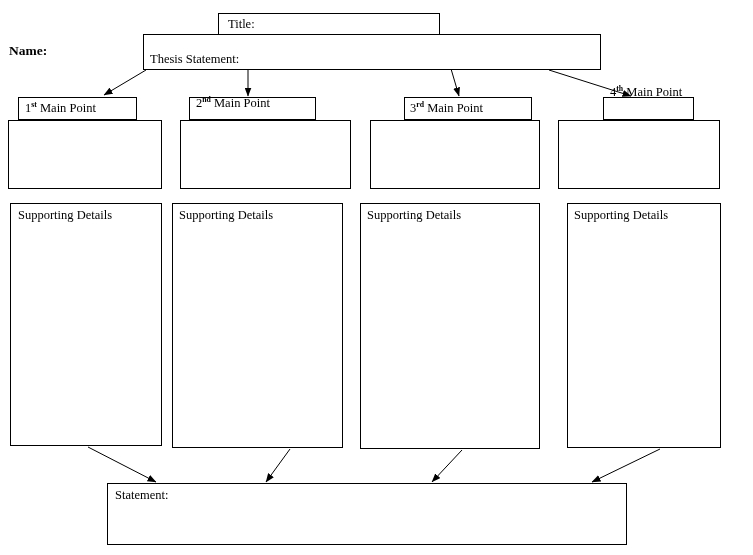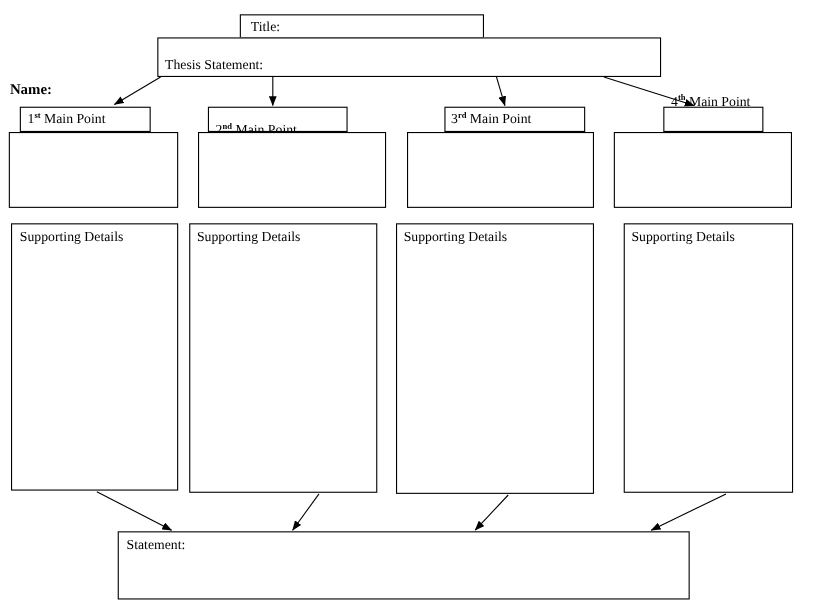--- a/index.html
+++ b/index.html
@@ -77,39 +77,39 @@
     <line x1="449" y1="62" x2="459" y2="96" stroke="#000000" stroke-width="1" marker-end="url(#arrowhead)"></line>
 
     <line x1="549" y1="70" x2="631" y2="96" stroke="#000000" stroke-width="1" marker-end="url(#arrowhead)"></line>
 
     <line x1="88" y1="447" x2="156" y2="482" stroke="#000000" stroke-width="1" marker-end="url(#arrowhead)"></line>
     <line x1="290" y1="449" x2="266" y2="482" stroke="#000000" stroke-width="1" marker-end="url(#arrowhead)"></line>
     <line x1="462" y1="450" x2="432" y2="482" stroke="#000000" stroke-width="1" marker-end="url(#arrowhead)"></line>
     <line x1="660" y1="449" x2="592" y2="482" stroke="#000000" stroke-width="1" marker-end="url(#arrowhead)"></line>
   </svg>
 
-  <div class="name-label" style="left:9px; top:74px;">Name:</div>
+  <div class="name-label" style="left:9px; top:44px;">Name:</div>
 
   <div class="box" style="left:218px; top:13px; width:222px; height:22px;"></div>
   <div class="box-label" style="left:228px; top:18px;">Title:</div>
 
   <div class="box" style="left:143px; top:34px; width:458px; height:36px;"></div>
   <div class="box-label" style="left:150px; top:53px;">Thesis Statement:</div>
 
   <div class="box" style="left:18px; top:97px; width:119px; height:23px;"></div>
   <div class="box-label" style="left:25px; top:102px;">
     <span>1</span><sup>st</sup><span> Main Point</span>
   </div>
   <div class="box" style="left:8px; top:120px; width:154px; height:69px;"></div>
 
   <div class="box" style="left:10px; top:203px; width:152px; height:243px;"></div>
   <div class="box-label" style="left:18px; top:209px;">Supporting Details</div>
 
   <div class="box" style="left:189px; top:97px; width:127px; height:23px;"></div>
-  <div class="box-label" style="left:196px; top:112px;">
+  <div class="box-label" style="left:196px; top:97px;">
     <span>2</span><sup>nd</sup><span> Main Point</span>
   </div>
   <div class="box" style="left:180px; top:120px; width:171px; height:69px;"></div>
 
   <div class="box" style="left:172px; top:203px; width:171px; height:245px;"></div>
   <div class="box-label" style="left:179px; top:209px;">Supporting Details</div>
 
   <div class="box" style="left:404px; top:97px; width:128px; height:23px;"></div>
   <div class="box-label" style="left:410px; top:102px;">
     <span>3</span><sup>rd</sup><span> Main Point</span>

